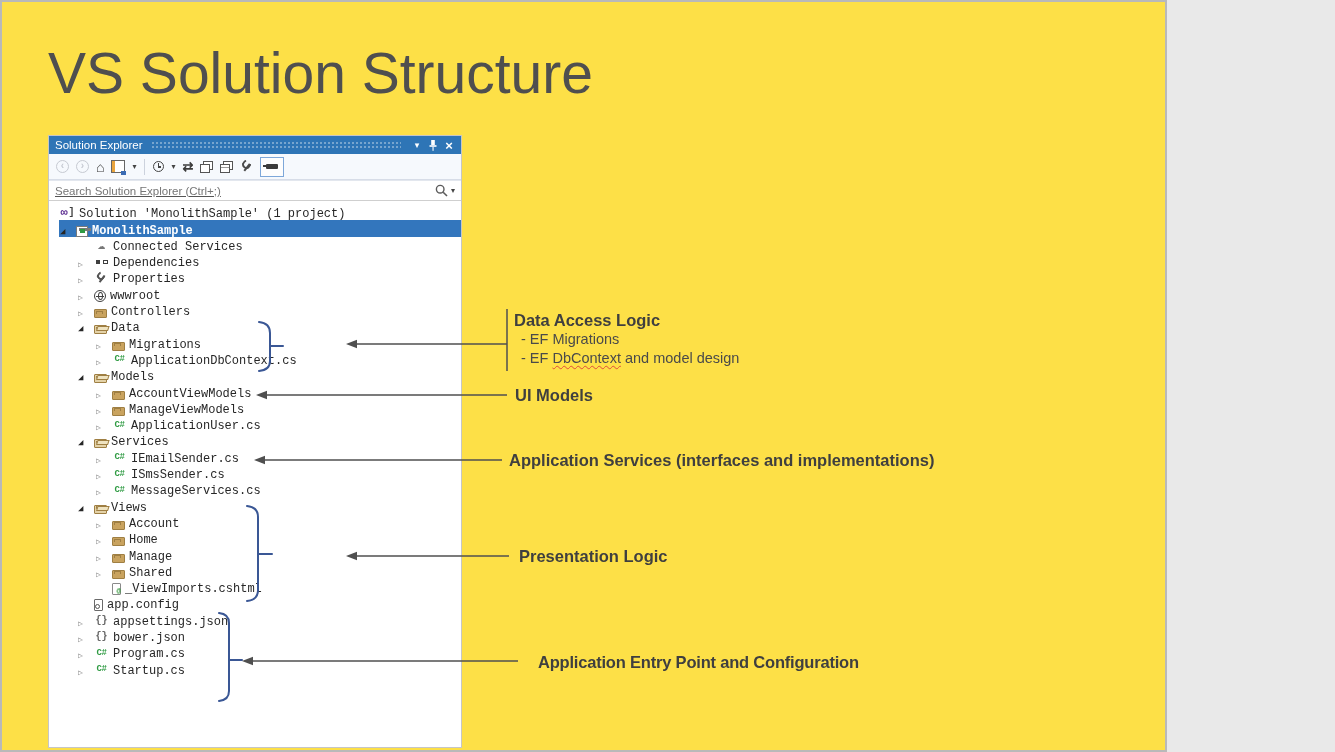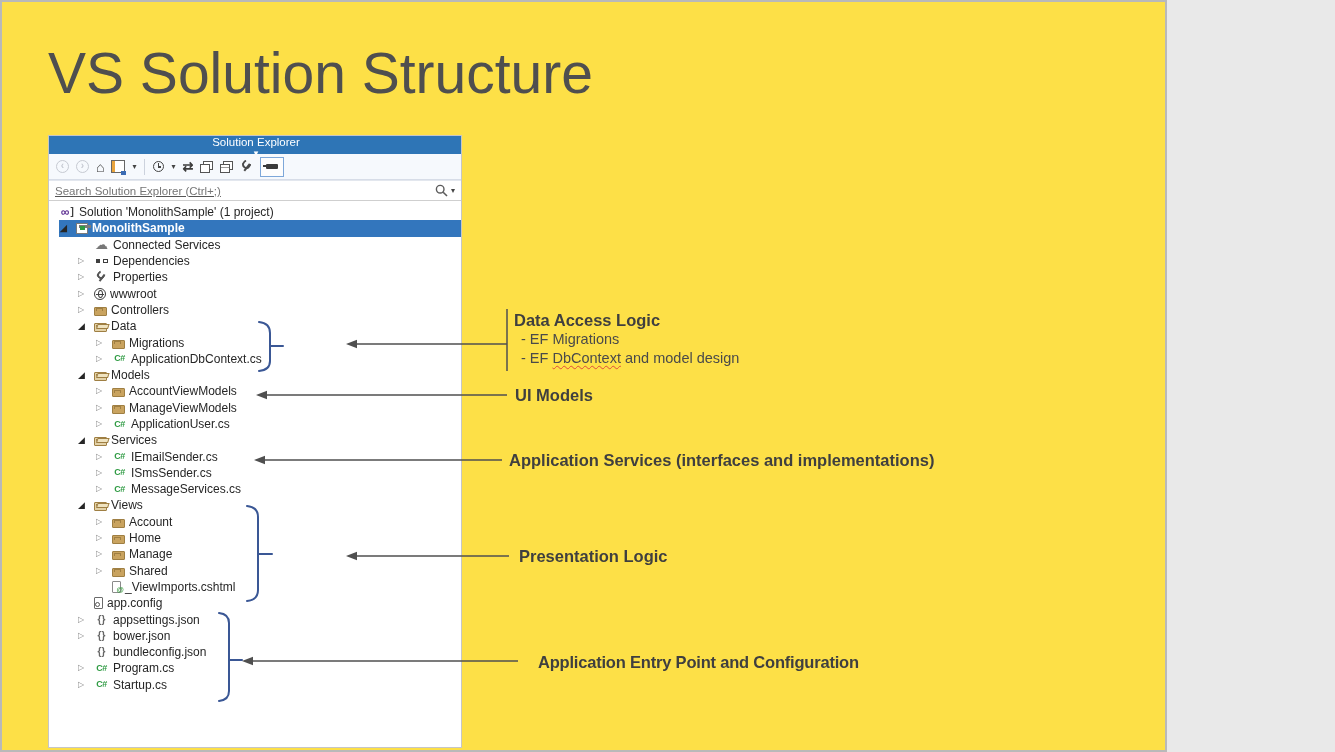--- a/index.html
+++ b/index.html
@@ -1,21 +1,21 @@
 <!DOCTYPE html>
 <html><head>
 <meta charset="utf-8">
 <style>
   html,body{margin:0;padding:0;background:#e9e9e9;font-family:"Liberation Sans",sans-serif;}
   .slide{position:relative;width:1167px;height:752px;background:#fde047;border:2px solid #b9b9b9;box-sizing:border-box;overflow:hidden;}
   .slide-title{position:absolute;left:46px;top:38px;font-size:57px;font-weight:300;color:#4f4f4f;letter-spacing:0;}
 
   
   .panel{position:absolute;left:46px;top:133px;width:414px;height:613px;background:#ffffff;border:1px solid #c6c6c6;box-sizing:border-box;}
-  .titlebar{position:absolute;left:0;top:0;right:0;height:18px;background:#2E75B6;display:flex;align-items:center;color:#fff;font-size:11.5px;padding:0 4px 0 6px;box-sizing:border-box;flex-direction:column;}
+  .titlebar{position:absolute;left:0;top:0;right:0;height:18px;background:#2E75B6;display:flex;align-items:center;color:#fff;font-size:11.5px;padding:0 4px 0 6px;box-sizing:border-box;}
   .titlebar .t-label{white-space:nowrap;}
   .titlebar .t-texture{flex:1;height:8px;margin:0 8px;background-image:radial-gradient(rgba(255,255,255,.35) 0.8px,transparent 1px);background-size:4px 4px;}
   .t-btn{width:16px;height:14px;display:flex;align-items:center;justify-content:center;color:#fff;}
   .t-caret{font-size:9px;}
   .t-close{font-size:13px;font-weight:700;line-height:1;}
 
   .toolbar{position:absolute;left:0;top:18px;right:0;height:26px;background:#f6f9fd;border-bottom:1px solid #d7dde8;box-sizing:border-box;display:flex;align-items:center;padding-left:7px;gap:7px;}
   .nav-circle{width:13px;height:13px;border:1.5px solid #c6cad2;border-radius:50%;color:#c6cad2;font-size:10px;font-weight:700;display:flex;align-items:center;justify-content:center;line-height:1;padding-bottom:1px;box-sizing:border-box;}
   .tb-home{font-size:14px;color:#3b3b3b;line-height:1;}
   .sv{width:12px;height:11px;border:1px solid #666;background:#fff;position:relative;display:inline-block;}
@@ -38,21 +38,21 @@
   .preview-bar{width:12px;height:4.5px;background:#3b3b3b;border-radius:1px;position:relative;}
   .preview-bar::before{content:"";position:absolute;left:-3.5px;top:1.2px;width:3.5px;height:2px;background:#3b3b3b;}
 
   .searchbar{position:absolute;left:0;top:44px;right:0;height:21px;background:#fff;border-bottom:1px solid #cfcfcf;border-top:1px solid #e3e7ee;box-sizing:border-box;display:flex;align-items:center;}
   .searchbar input{flex:1;border:none;outline:none;font-family:"Liberation Sans",sans-serif;font-size:11.5px;color:#555;padding-left:6px;background:transparent;text-decoration:underline;}
   .searchbar input::placeholder{color:#767676;opacity:1;}
   .search-glyphs{display:flex;align-items:center;gap:3px;padding-right:6px;}
 
   
   .tree{position:absolute;left:0;top:66px;right:0;bottom:0;overflow:hidden;padding-top:2px;font-size:12px;color:#262626;}
-  .row{display:flex;align-items:center;height:16.3px;white-space:nowrap;}
+  .row{display:flex;align-items:flex-end;height:16.3px;white-space:nowrap;font-family:Liberation Mono, monospace;}
   .row.d0{padding-left:11px;}
   .row.d1{padding-left:11px;}
   .row.d2{padding-left:29px;}
   .row.d3{padding-left:47px;}
   .twisty{width:16px;flex:0 0 16px;font-size:8px;color:#8a8a8a;line-height:1;}
   .twisty.expanded{color:#262626;font-size:9px;}
   .ico{width:15px;height:14px;flex:0 0 15px;margin-right:4px;display:inline-flex;align-items:center;justify-content:center;position:relative;}
   .lbl{line-height:1;}
   .row.sel{background:#3376BD;color:#fff;margin-left:10px;width:calc(100% - 10px);padding-left:1px;box-sizing:border-box;font-weight:700;}
 
@@ -271,25 +271,20 @@
     <span class="twisty collapsed">▷</span>
     <span class="ico i-json"></span>
     <span class="lbl">appsettings.json</span>
   </div>
         <div class="row d2">
     <span class="twisty collapsed">▷</span>
     <span class="ico i-json"></span>
     <span class="lbl">bower.json</span>
   </div>
         <div class="row d2">
-    <span class="twisty"></span>
-    <span class="ico i-json"></span>
-    <span class="lbl">bundleconfig.json</span>
-  </div>
-        <div class="row d2">
     <span class="twisty collapsed">▷</span>
     <span class="ico i-csharp"></span>
     <span class="lbl">Program.cs</span>
   </div>
         <div class="row d2">
     <span class="twisty collapsed">▷</span>
     <span class="ico i-csharp"></span>
     <span class="lbl">Startup.cs</span>
   </div>
       </div>

